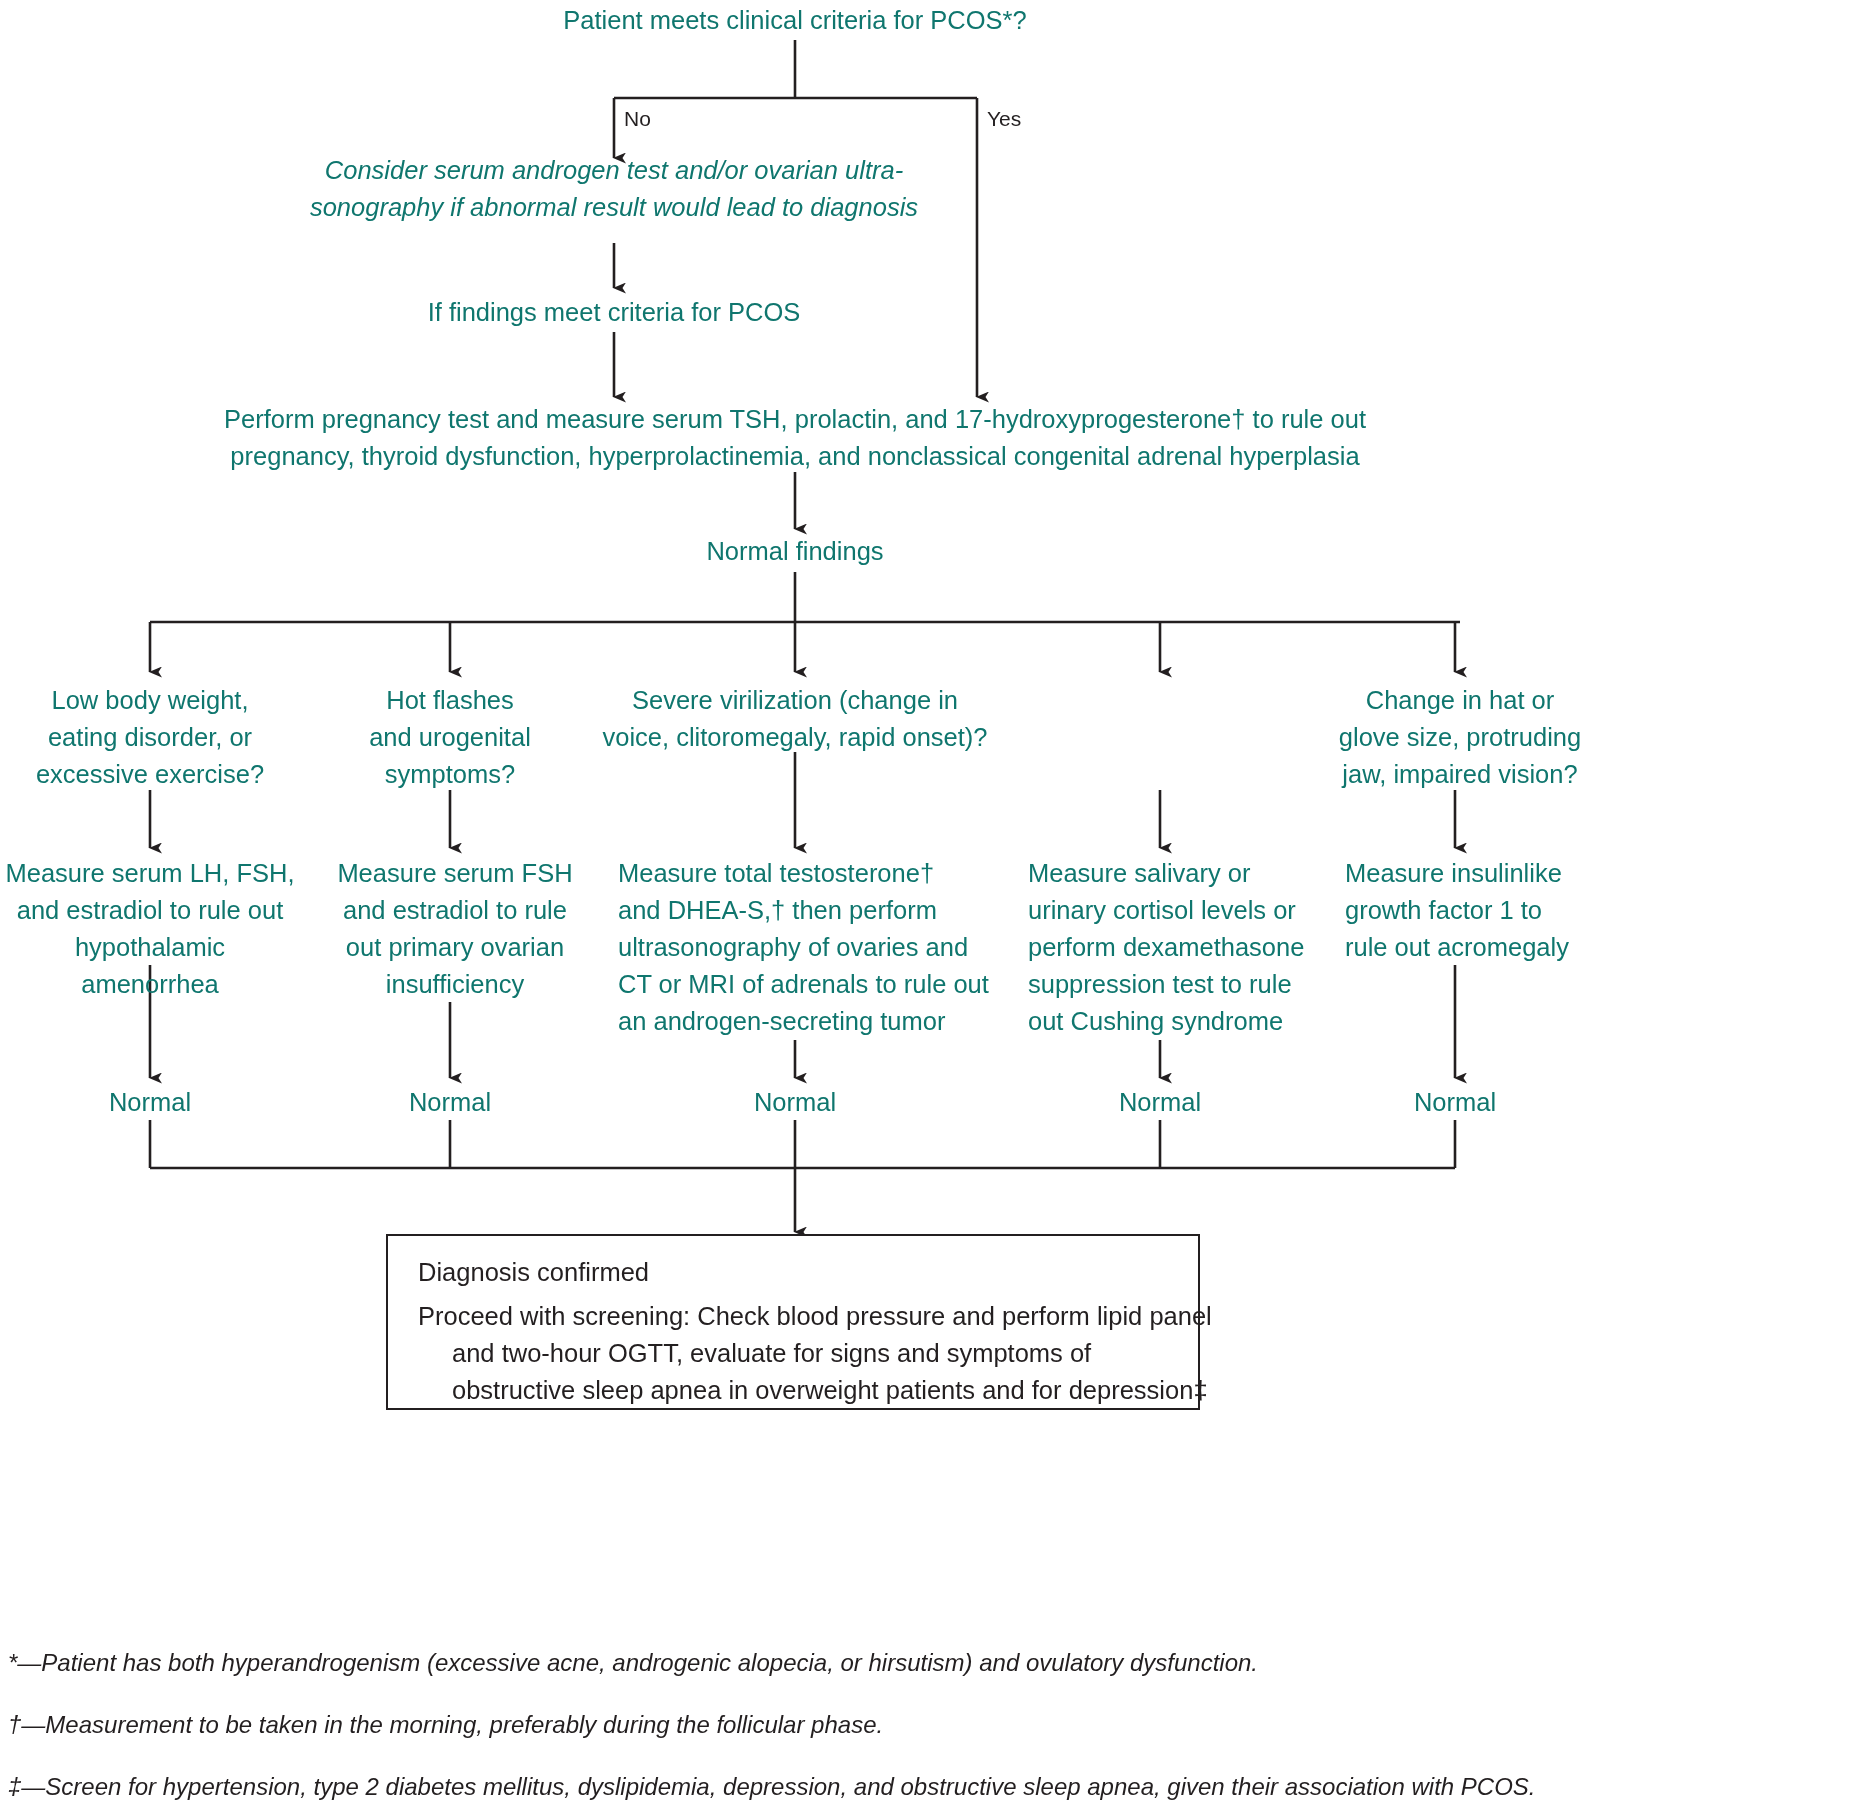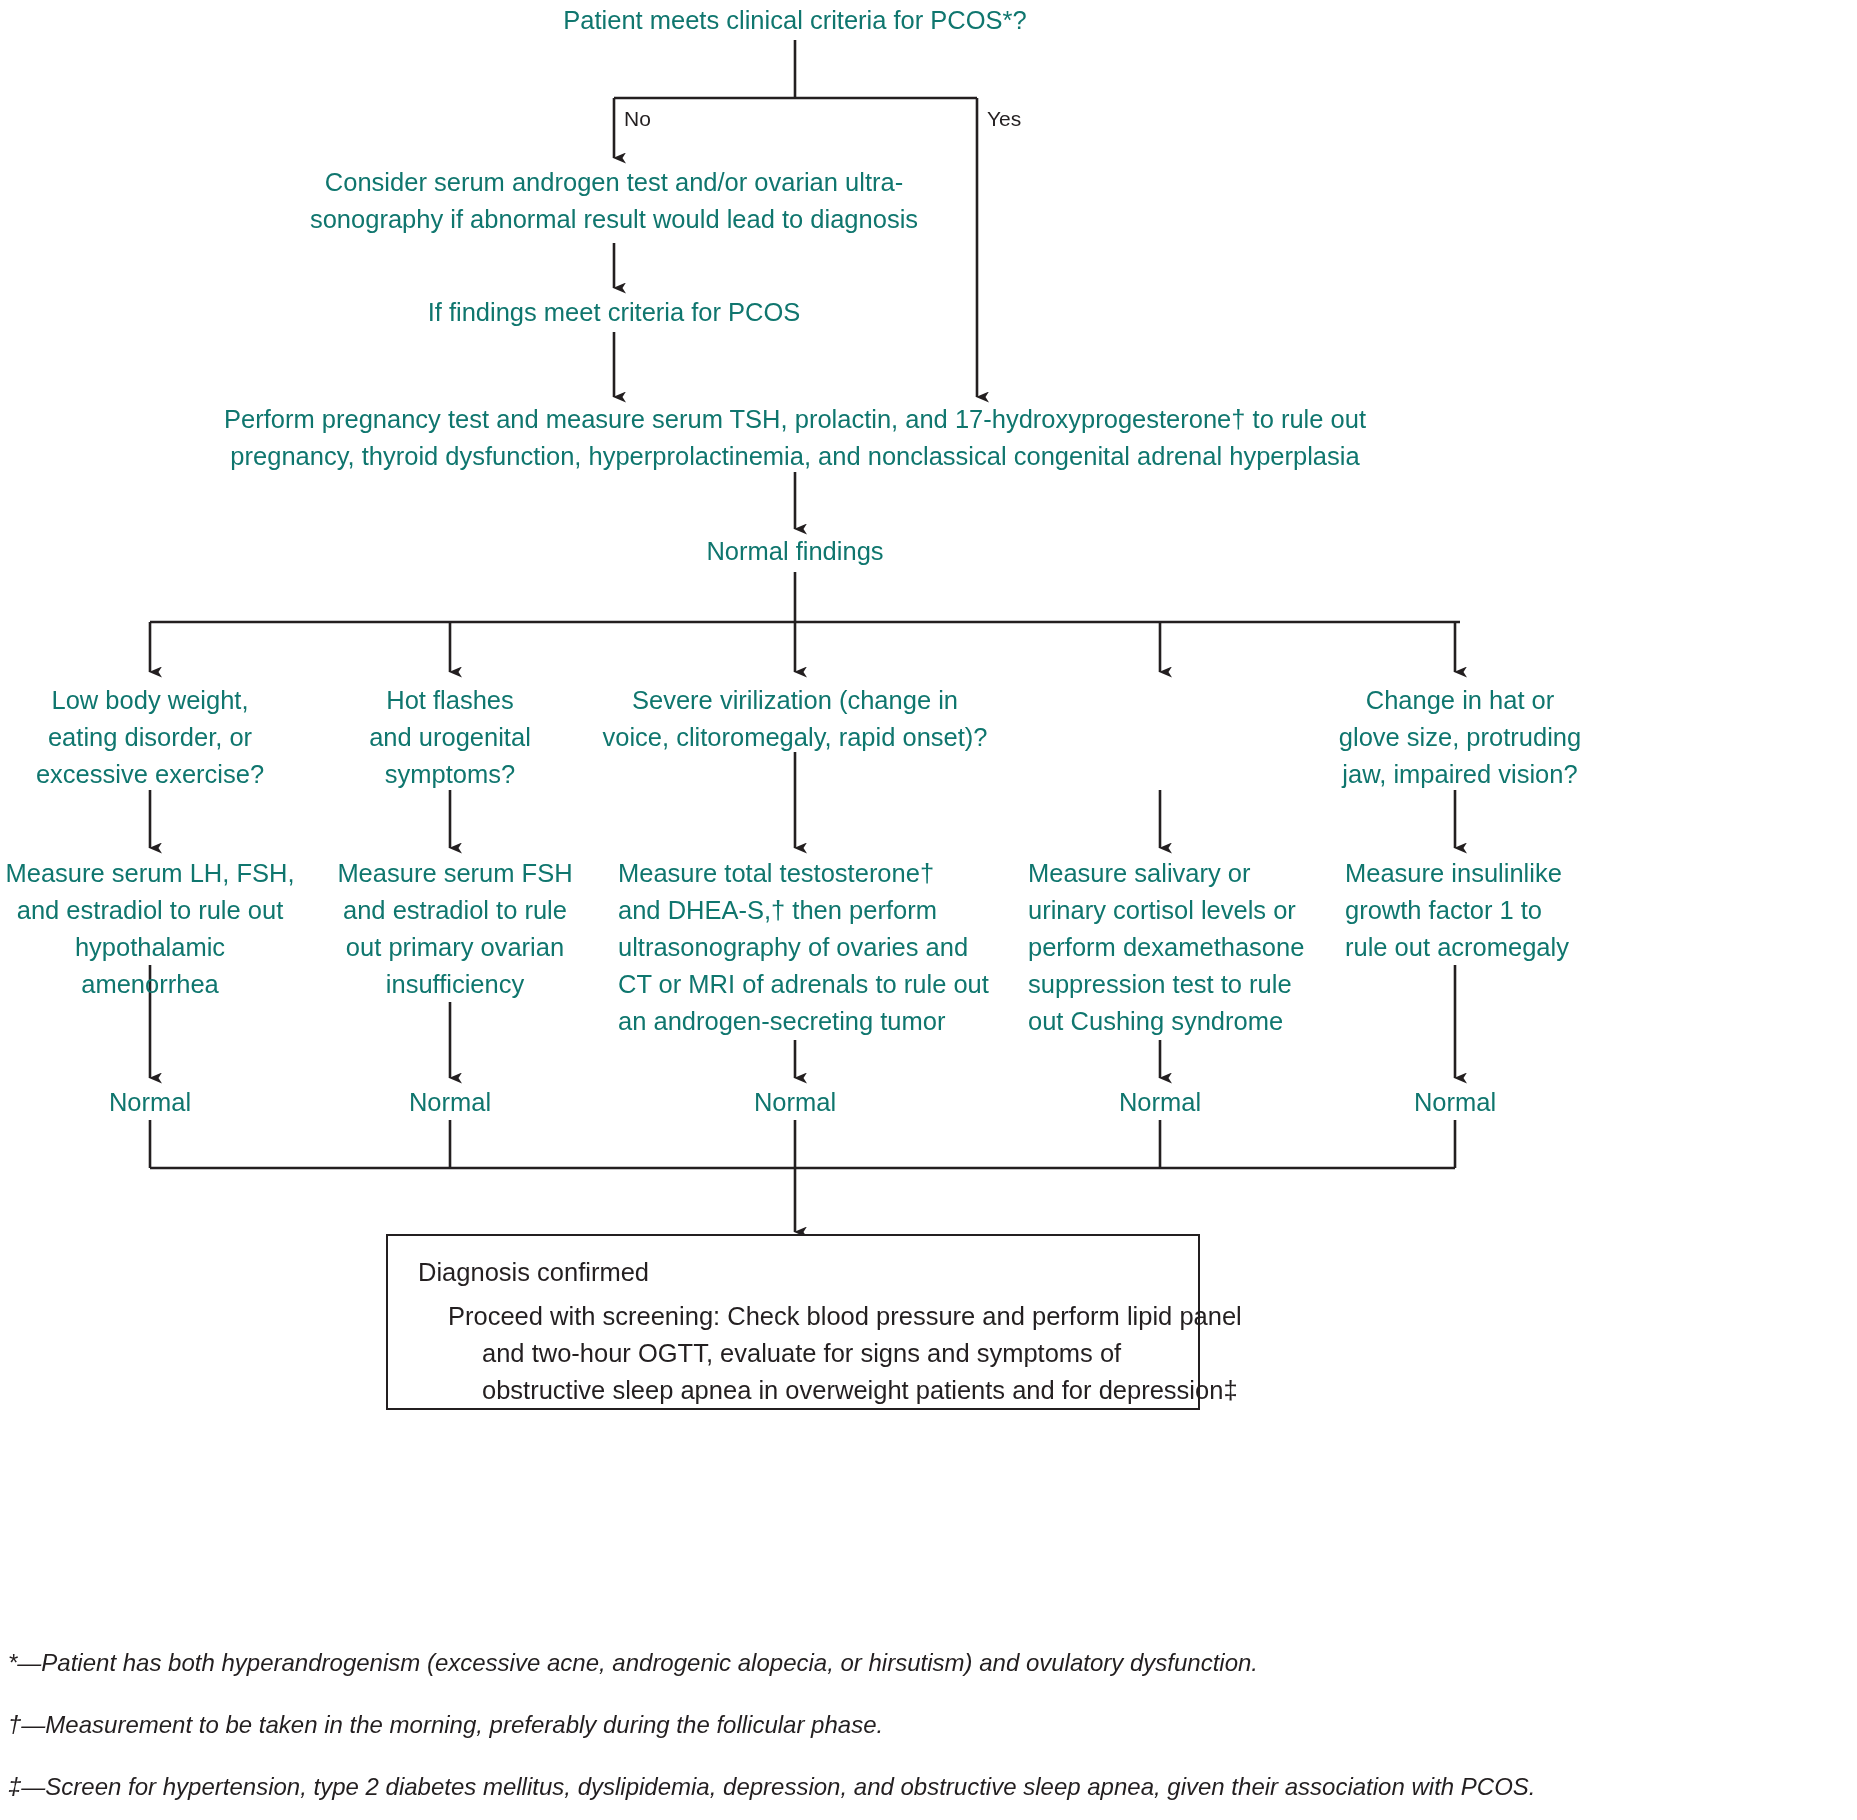--- a/index.html
+++ b/index.html
@@ -14,21 +14,21 @@
   .txt{position:absolute;font-size:25.5px;line-height:37px;color:#0f766e;white-space:pre-line;}
   .ctr{text-align:center;}
   .lft{text-align:left;}
   .label{position:absolute;font-size:21px;line-height:30px;color:#231f20;}
   .foot{position:absolute;font-style:italic;font-size:24px;line-height:30px;color:#231f20;white-space:nowrap;}
   svg#wires{position:absolute;left:0;top:0;width:1857px;height:1820px;pointer-events:none;}
   .dbox{
     position:absolute;border:2.5px solid #231f20;background:#fff;
   }
   .dbox .dline{font-size:25.5px;line-height:37px;color:#231f20;}
-  .indent{padding-left:34px;text-indent:-34px;margin-left:30px;}
+  .indent{padding-left:34px;text-indent:-34px;}
 </style>
 </head>
 <body>
 
 <div id="stage">
 
   <svg id="wires" viewBox="0 0 1857 1820">
     <defs>
       <marker id="ah" markerWidth="11" markerHeight="13" refX="5.5" refY="12" orient="auto" markerUnits="userSpaceOnUse">
         <path d="M0,0 L5.5,13 L11,0 L5.5,3.5 Z" fill="#231f20"></path>
@@ -79,21 +79,21 @@
 
       <path d="M795,1168 L795,1232" marker-end="url(#ah)"></path>
     </g>
   </svg>
 
   <div class="txt ctr" style="left:495px;top:2px;width:600px;">Patient meets clinical criteria for PCOS*?</div>
 
   <div class="label" style="left:624px;top:104px;">No</div>
   <div class="label" style="left:987px;top:104px;">Yes</div>
 
-  <div class="txt ctr" style="left:254px;top:164px;width:720px;">Consider serum androgen test and/or ovarian ultra-
+  <div class="txt ctr" style="left:254px;top:152px;width:720px;font-style:italic;">Consider serum androgen test and/or ovarian ultra-
 sonography if abnormal result would lead to diagnosis</div>
 
   <div class="txt ctr" style="left:314px;top:294px;width:600px;">If findings meet criteria for PCOS</div>
 
   <div class="txt ctr" style="left:205px;top:401px;width:1180px;">Perform pregnancy test and measure serum TSH, prolactin, and 17-hydroxyprogesterone† to rule out
 pregnancy, thyroid dysfunction, hyperprolactinemia, and nonclassical congenital adrenal hyperplasia</div>
 
   <div class="txt ctr" style="left:595px;top:533px;width:400px;">Normal findings</div>
 
   <div class="txt ctr" style="left:10px;top:682px;width:280px;">Low body weight,

